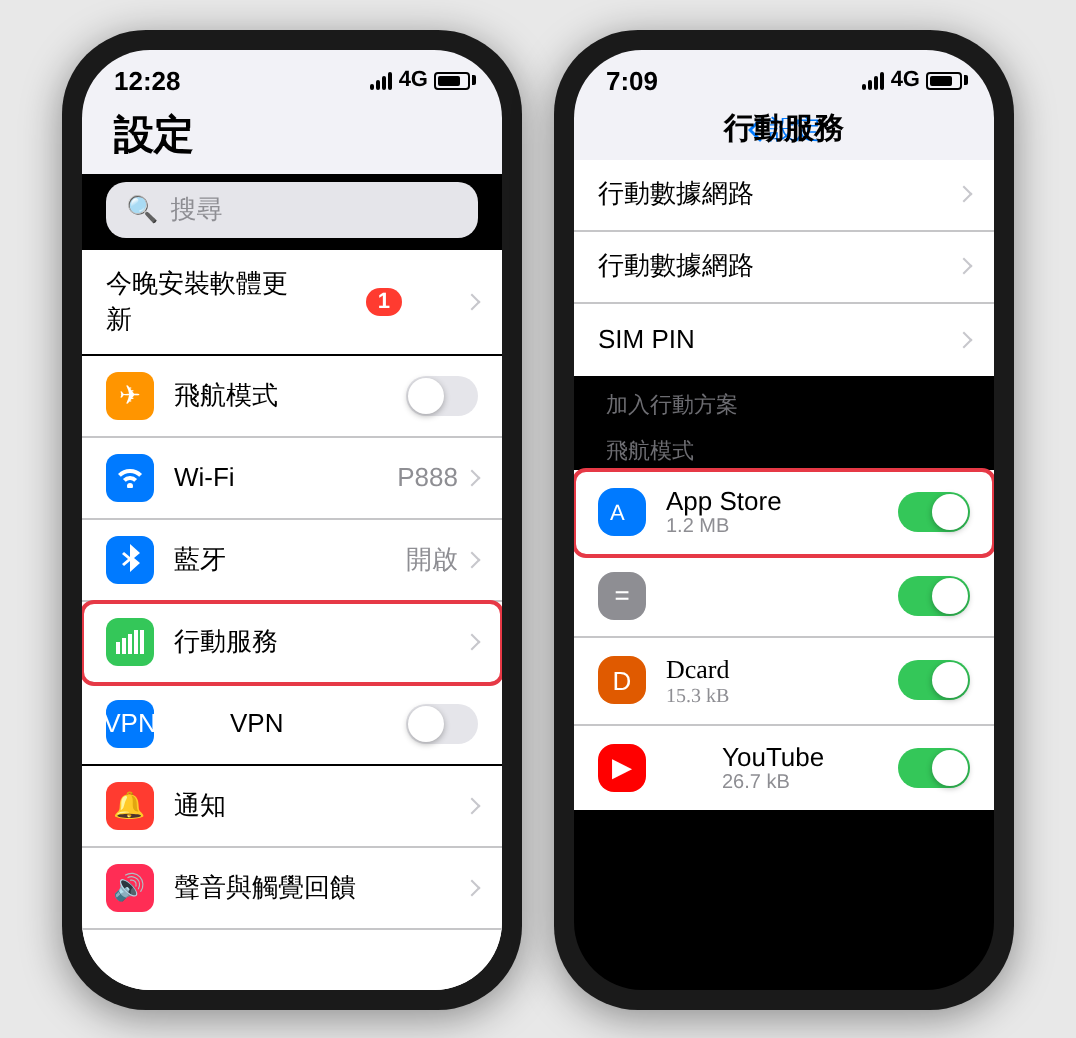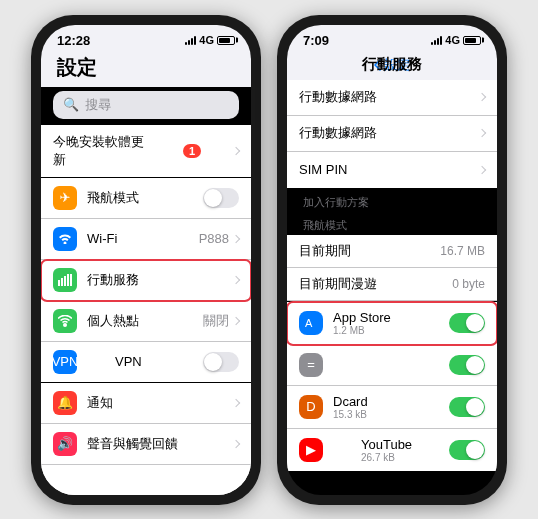--- a/index.html
+++ b/index.html
@@ -266,48 +266,45 @@
         <div class="list-item">
           <div class="list-icon" style="background:#007AFF;">
             <svg width="14" height="11" viewBox="0 0 14 11">
                 <path d="M7 8.5a1.5 1.5 0 110 3 1.5 1.5 0 010-3zm0-3.5a5 5 0 013.54 1.46l-1.42 1.42A3 3 0 007 7a3 3 0 00-2.12.88L3.46 6.46A5 5 0 017 5zm0-3.5a8.5 8.5 0 016.02 2.48L11.6 5.4A6.5 6.5 0 007 3.5a6.5 6.5 0 00-4.6 1.9L1 3.98A8.5 8.5 0 017 1.5z" fill="#fff"></path>
               </svg>
           </div>
           <span class="list-label">Wi-Fi</span>
           <span class="list-value">P888</span>
           <div class="chevron"></div>
         </div>
+        <div class="list-item">
+          <div class="list-icon" style="background:#007AFF;">
+            <svg width="10" height="15" viewBox="0 0 10 15">
+                <path d="M5 0l5 4.5-3 2.5 3 2.5L5 14V8.5L2 11l-1-1 3-2.5L1 5l1-1 3 2.5V0z" fill="#fff"></path>
+              </svg>
+          </div>
+          <span class="list-label">藍牙</span>
+          <span class="list-value">開啟</span>
+          <div class="chevron"></div>
+        </div>
 
         <div class="list-item highlight-row">
           <div class="list-icon" style="background:#34c759;">
             <svg width="14" height="12" viewBox="0 0 14 12">
                 <rect x="0" y="6" width="2" height="6" fill="#fff"></rect>
                 <rect x="3" y="4" width="2" height="8" fill="#fff"></rect>
                 <rect x="6" y="2" width="2" height="10" fill="#fff"></rect>
                 <rect x="9" y="0" width="2" height="12" fill="#fff"></rect>
                 <rect x="12" y="0" width="2" height="12" fill="#fff"></rect>
               </svg>
           </div>
           <span class="list-label">行動服務</span>
           <div class="chevron"></div>
         </div>
         <div class="list-item">
-          <div class="list-icon" style="background:#34c759;">
-            <svg width="14" height="12" viewBox="0 0 14 12">
-                <circle cx="7" cy="10" r="2" fill="#fff"></circle>
-                <path d="M2.5 5.5a6.5 6.5 0 019 0" stroke="#fff" stroke-width="1.5" fill="none"></path>
-                <path d="M4.5 7.5a3.5 3.5 0 015 0" stroke="#fff" stroke-width="1.5" fill="none"></path>
-                <path d="M0 3.5a9.5 9.5 0 0114 0" stroke="#fff" stroke-width="1.5" fill="none"></path>
-              </svg>
-          </div>
-          <span class="list-label">個人熱點</span>
-          <span class="list-value">關閉</span>
-          <div class="chevron"></div>
-        </div>
-        <div class="list-item">
           <div class="list-icon" style="background:#007AFF;">VPN</div>
           <span class="list-label">VPN</span>
           <div class="toggle off">
               <div class="toggle-knob"></div>
             </div>
         </div>
       </div>
 
       <div class="list-group" style="margin-bottom:1px;">
         <div class="list-item">
@@ -374,30 +371,20 @@
         </div>
         <div class="list-item">
           <span class="list-label">SIM PIN</span>
           <div class="chevron"></div>
         </div>
       </div>
 
       <div class="section-label">加入行動方案</div>
 
       <div class="section-label" style="padding-top:6px;">飛航模式</div>
-      <div class="list-group" style="margin-bottom:1px;">
-        <div class="data-row">
-          <span class="data-label">目前期間</span>
-          <span class="data-value">16.7 MB</span>
-        </div>
-        <div class="data-row">
-          <span class="data-label">目前期間漫遊</span>
-          <span class="data-value">0 byte</span>
-        </div>
-      </div>
 
 
       <div class="list-group">
 
         <div class="list-item highlight-row">
           <div class="list-icon" style="background:#007AFF;border-radius:8px;">
             <svg width="14" height="14" viewBox="0 0 14 14">
                 <text x="1" y="11" font-size="11" fill="#fff" font-family="Arial">A</text>
               </svg>
           </div>
@@ -414,21 +401,21 @@
           <div class="list-icon" style="background:#8e8e93;border-radius:8px;">=</div>
           <div class="list-item-sub" style="flex:1;">
           </div>
           <div class="toggle on">
               <div class="toggle-knob"></div>
             </div>
         </div>
 
         <div class="list-item">
           <div class="list-icon" style="background:#e05a00;border-radius:8px;">D</div>
-          <div class="list-item-sub" style="flex:1;">
+          <div class="list-item-sub" style="flex:1;font-family:Liberation Serif, serif;">
             <span style="font-size:13px;color:#000;">Dcard</span>
             <span class="sub-label">15.3 kB</span>
           </div>
           <div class="toggle on">
               <div class="toggle-knob"></div>
             </div>
         </div>
 
         <div class="list-item">
           <div class="list-icon" style="background:#ff0000;border-radius:8px;">▶</div>

